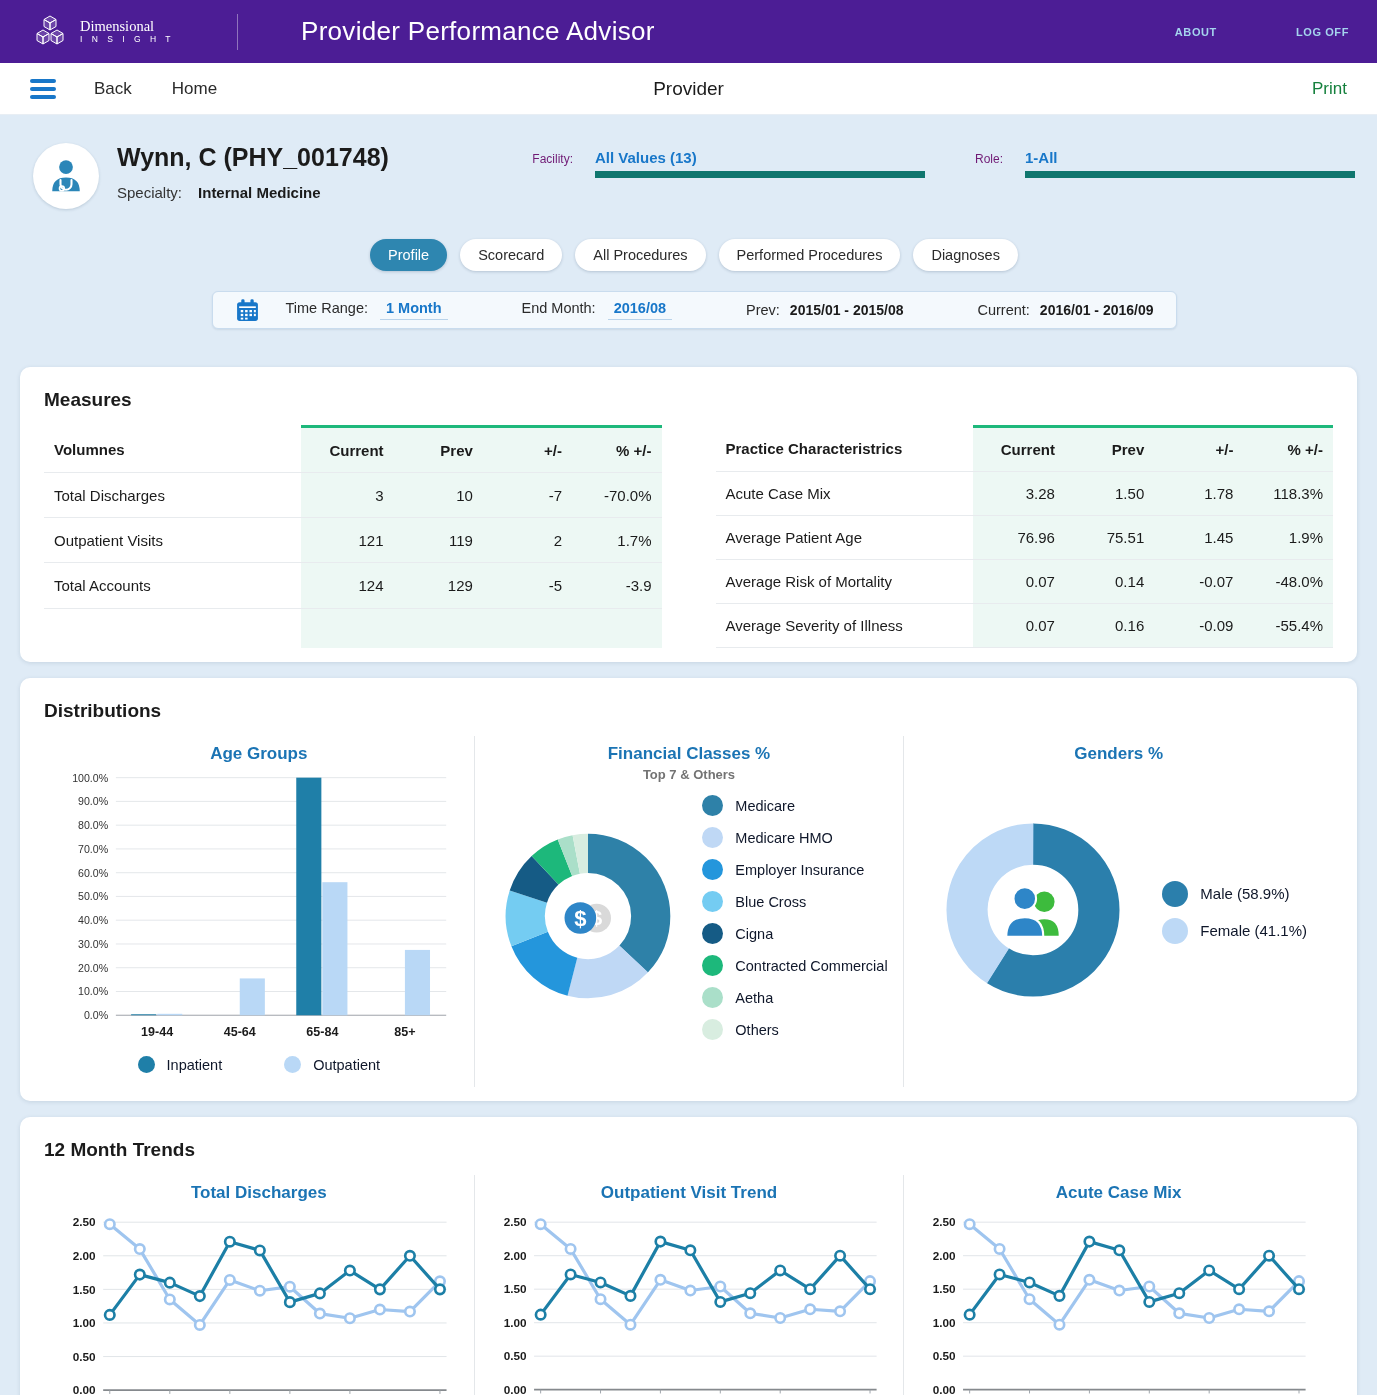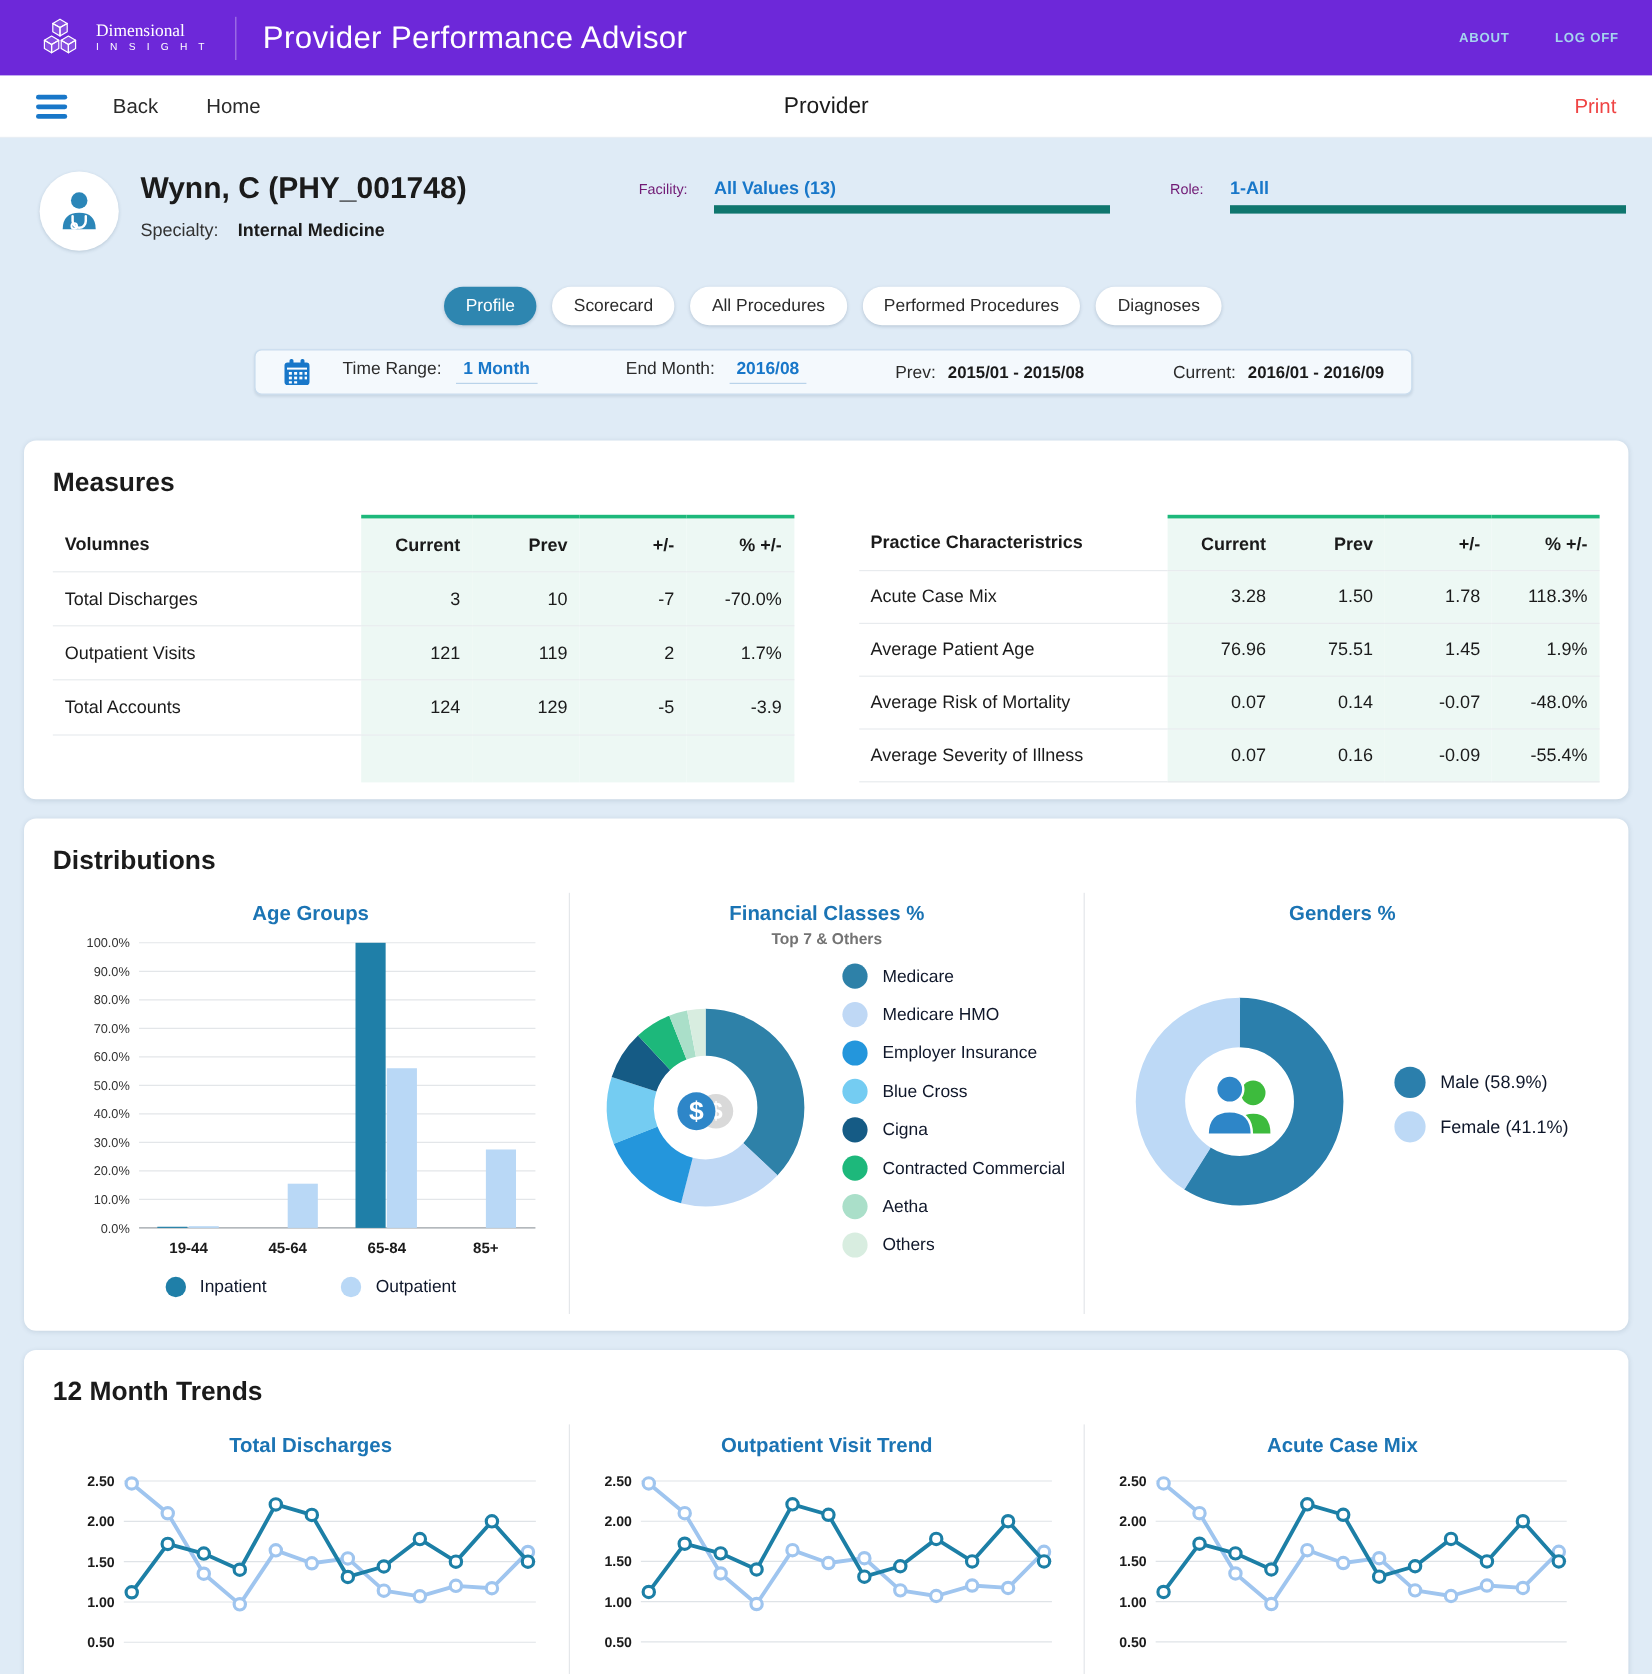--- a/index.html
+++ b/index.html
@@ -1,37 +1,37 @@
 <!DOCTYPE html>
 <html><head>
 <meta charset="utf-8">
 <style>
   * { margin:0; padding:0; box-sizing:border-box; }
   html,body { background:#dfebf6; }
   body { font-family:"Liberation Sans", sans-serif; color:#1b1b1b; }
   .page { width:1377px; margin:0 auto; background:#dfebf6; min-height:1395px; overflow:hidden; }
 
   
-  .topbar { height:63px; background:#6d28d9; display:flex; align-items:center; padding:0 28px 0 30px; }
+  .topbar { height:63px; background:#4c1d95; display:flex; align-items:center; padding:0 28px 0 30px;gap:41px; }
   .brand { display:flex; align-items:center; gap:10px; }
   .brand-txt { color:#fff; line-height:1.05; }
   .brand-l1 { font-family:"Liberation Serif", serif; font-size:14.5px; }
   .brand-l2 { font-size:8.5px; letter-spacing:3.5px; }
   .brand-div { width:1px; height:36px; background:rgba(255,255,255,.38); margin:0 22px; }
   .app-title { color:#fff; font-size:26px; font-weight:400; letter-spacing:.3px; }
   .topbar-spacer { flex:1; }
   .toplink { color:#a5d4ee; font-size:11px; font-weight:700; letter-spacing:.6px; margin-left:38px; cursor:pointer; }
 
   
   .navbar { height:52px; background:#fff; display:flex; align-items:center; padding:0 30px; position:relative; border-bottom:1px solid #e8eef4; }
   .hamburger { width:26px; display:flex; flex-direction:column; gap:4px; cursor:pointer; margin-right:38px; }
   .hamburger span { height:4px; border-radius:2px; background:#1877c9; }
   .navlink { font-size:17px; color:#2b2b2b; margin-right:40px; cursor:pointer; }
   .nav-center { position:absolute; left:50%; transform:translateX(-50%); font-size:19px; color:#1b1b1b; }
-  .nav-right { margin-left:auto; font-size:17px; color:#ef4444; cursor:pointer; }
+  .nav-right { margin-left:auto; font-size:17px; color:#15803d; cursor:pointer; }
 
   
   .hero { padding:28px 22px 22px 33px; }
   .hero-top { display:flex; align-items:flex-start; }
   .avatar { width:66px; height:66px; border-radius:50%; background:#fff; box-shadow:0 1px 3px rgba(30,60,90,.18); display:flex; align-items:center; justify-content:center; flex:0 0 auto; }
   .who { margin-left:18px; width:345px; }
   .who-name { font-size:25px; font-weight:700; }
   .who-spec { margin-top:12px; font-size:15px; color:#333; }
   .who-spec b { color:#1b1b1b; margin-left:16px; }
   .hero-field { display:flex; align-items:baseline; margin-top:6px; }
@@ -48,21 +48,21 @@
   .timebar { width:965px; margin:20px auto 0; background:#f4f9fd; border:1px solid #c9dcee; border-radius:6px; height:38px; display:flex; align-items:center; padding:0 22px; box-shadow:0 1px 2px rgba(30,60,90,.10); }
   .tb-item { display:flex; align-items:baseline; }
   .tb-label { font-size:14.5px; color:#2b2b2b; }
   .tb-link { color:#1877c9; font-weight:700; font-size:14.5px; border-bottom:1px solid #b9d3ea; padding:0 6px 3px; margin-left:12px; cursor:pointer; }
   .tb-bold { font-weight:700; font-size:14px; margin-left:10px; }
   .tb-gap { flex:1; }
   .cal { margin-right:26px; display:flex; align-items:center; cursor:pointer; }
 
   
   .card { background:#fff; border-radius:10px; margin:16px 20px; padding:18px 24px 14px; box-shadow:0 1px 4px rgba(30,60,90,.13); }
-  .card-title { font-size:22px; font-weight:700; margin:4px 0 14px 0; }
+  .card-title { font-size:19px; font-weight:700; margin:4px 0 14px 0; }
 
   
   .measures-grid { display:grid; grid-template-columns:1fr 1fr; gap:0 54px; }
   table.mtable { width:100%; border-collapse:collapse; font-size:15px; }
   table.mtable td { padding:13px 10px; border-bottom:1px solid #e8ebee; }
   table.mtable td.lab { text-align:left; width:42%; }
   table.mtable td.v { text-align:right; background:#edf8f4; width:14.5%;padding-left:28px; }
   table.mtable tr.hdr td { font-weight:700; }
   table.mtable tr.hdr td.v { border-top:3px solid #1db87b; }
   table.mtable tr.spacer td { height:40px; border-bottom:none; }

